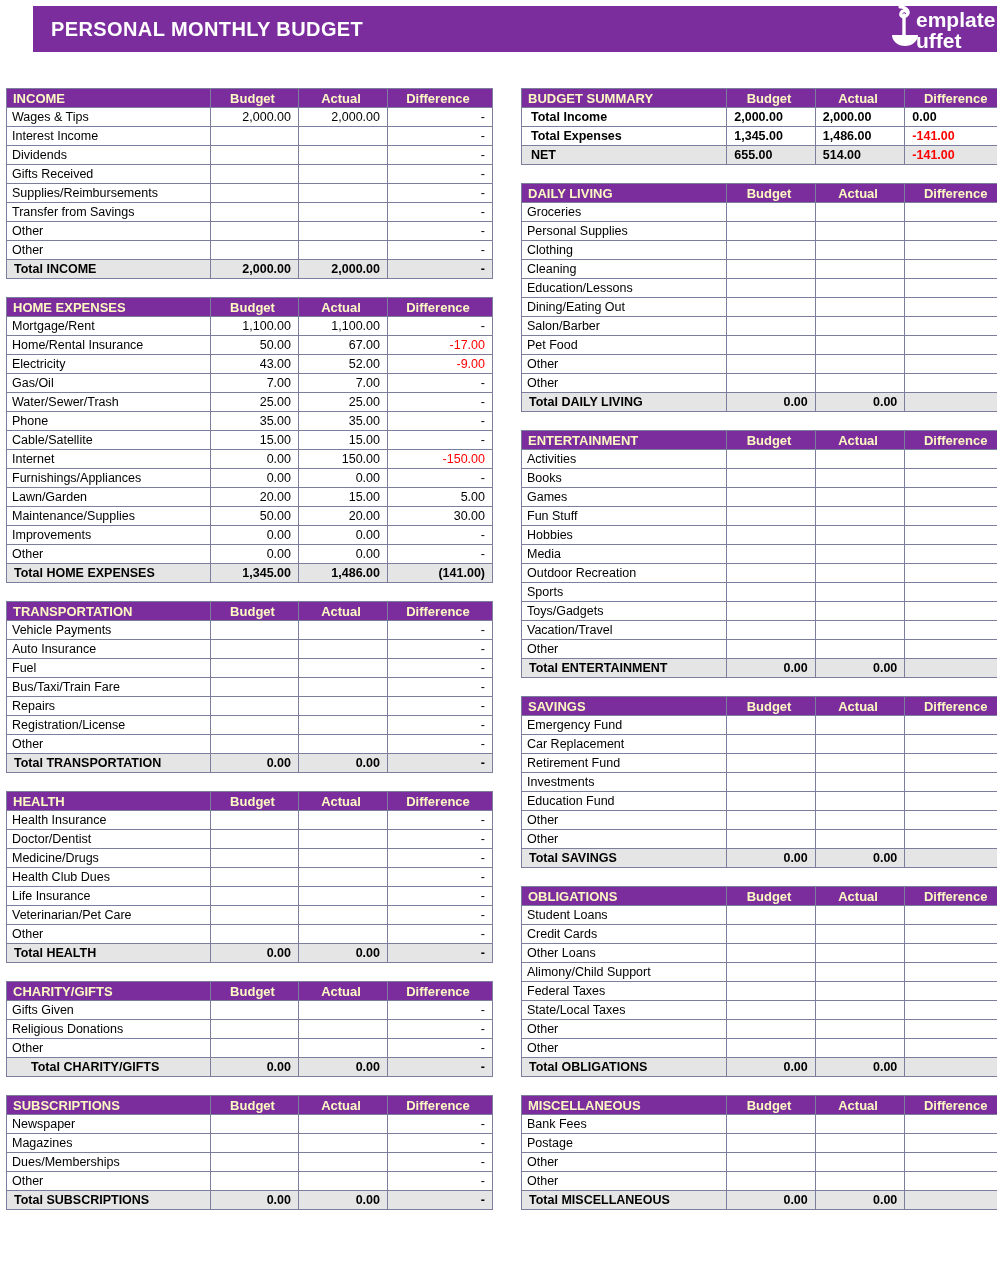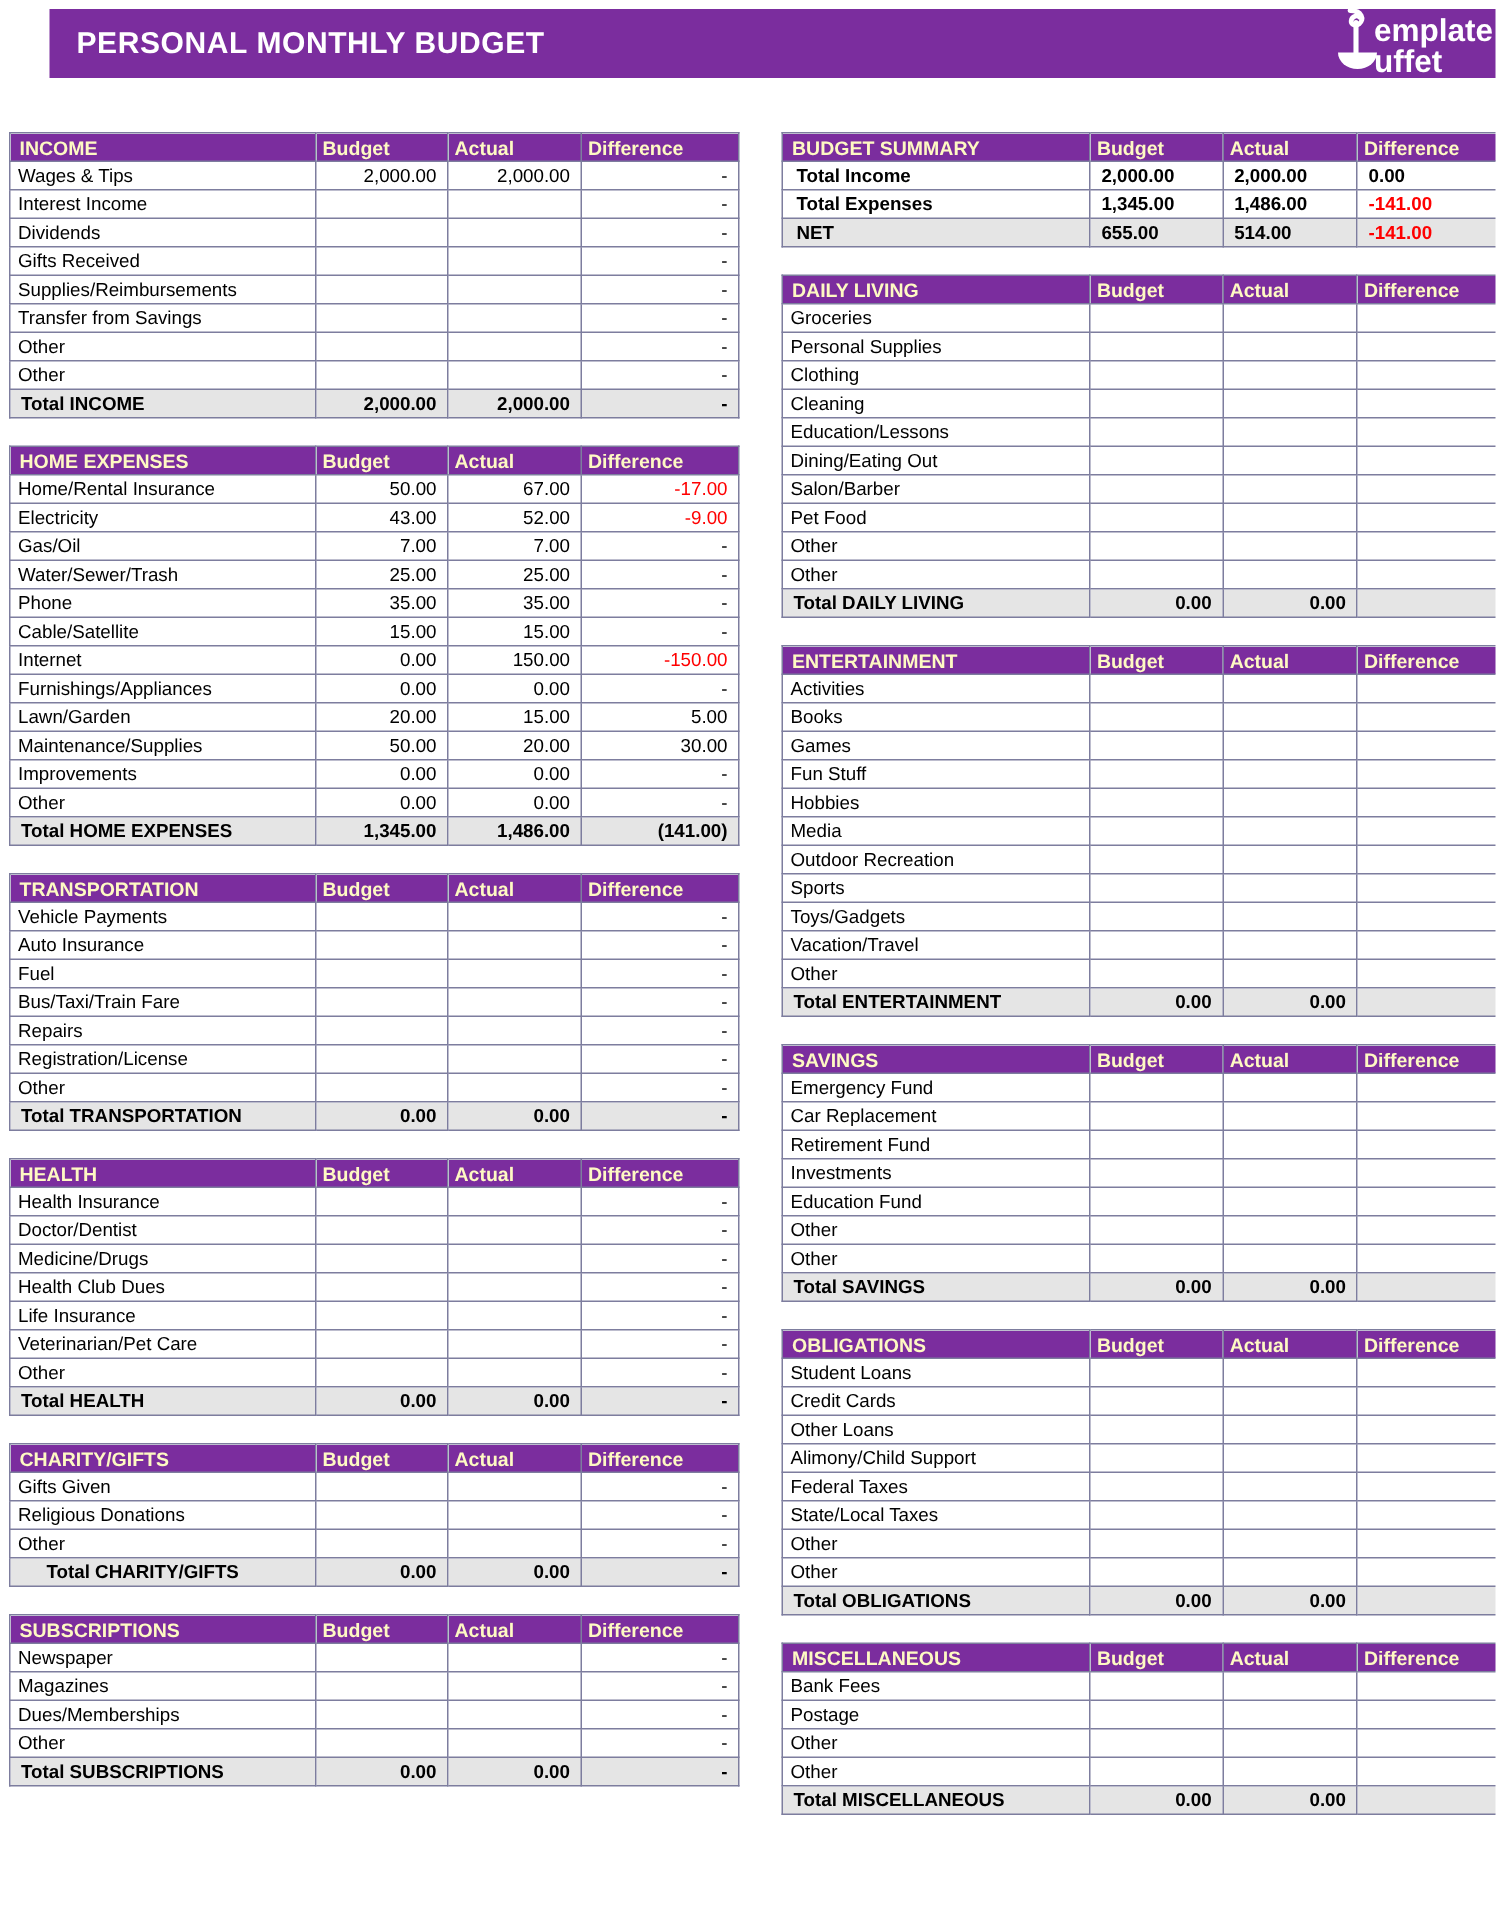--- a/index.html
+++ b/index.html
@@ -81,21 +81,21 @@
   thead th {
     background: #7B2D9E;
     color: #fef9c3;
     font-size: 13px;
     font-weight: bold;
     border-color: #7B2D9E;
     height: 21px;
     line-height: 19px;
   }
   thead th.h-name { text-align: left; padding-left: 6px; }
-  thead th.h-num  { text-align: left; padding-right: 8px; margin-left: 16px; }
+  thead th.h-num  { text-align: center; padding-right: 8px; margin-left: 16px; }
 
   tbody td.t-name { text-align: left; padding-left: 5px; }
   tbody td.t-num  { text-align: right; padding-right: 7px; }
   tbody td.neg    { color: #FF0000; }
 
   tr.total td {
     background: #e5e5e5;
     font-weight: bold;
   }
   tr.total td.t-name { padding-left: 7px; }
@@ -210,20 +210,26 @@
         <thead>
           <tr>
             <th class="h-name">HOME EXPENSES</th>
             <th class="h-num">Budget</th>
             <th class="h-num">Actual</th>
             <th class="h-num">Difference</th>
           </tr>
         </thead>
         <tbody>
           <tr>
+            <td class="t-name">Mortgage/Rent</td>
+            <td class="t-num">1,100.00</td>
+            <td class="t-num">1,100.00</td>
+            <td class="t-num">-</td>
+          </tr>
+          <tr>
             <td class="t-name">Home/Rental Insurance</td>
             <td class="t-num">50.00</td>
             <td class="t-num">67.00</td>
             <td class="t-num neg">-17.00</td>
           </tr>
           <tr>
             <td class="t-name">Electricity</td>
             <td class="t-num">43.00</td>
             <td class="t-num">52.00</td>
             <td class="t-num neg">-9.00</td>

